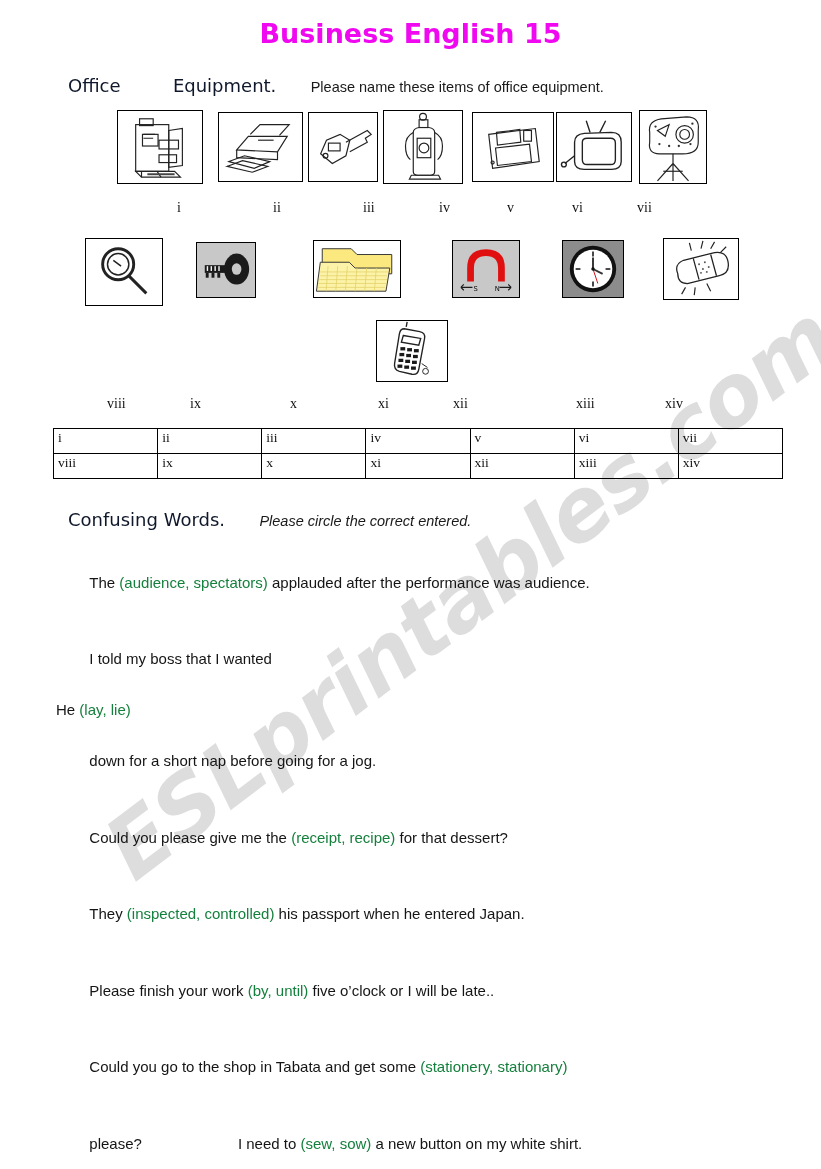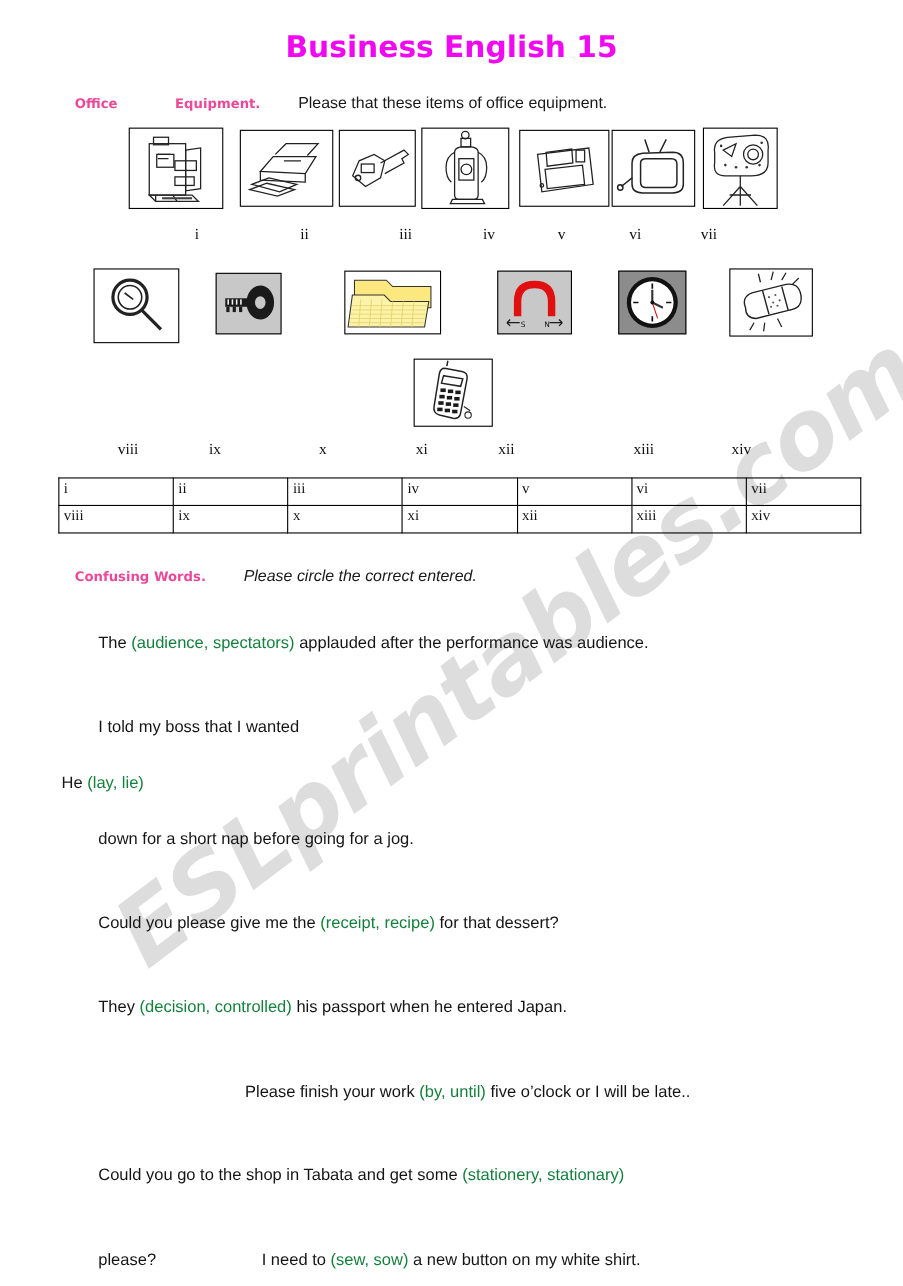--- a/index.html
+++ b/index.html
@@ -51,35 +51,35 @@
     z-index: 10;
   }
 
   
   .title {
     text-align: center;
     color: #f009f0;
     font-family: "DejaVu Sans", sans-serif;
     font-size: 27px;
     font-weight: bold;
-    padding-top: 28px;
+    padding-top: 18px;
     letter-spacing: 0px;
   }
 
   
   .section-head {
     margin: 26px 0 0 0;
     padding-left: 68px;
     font-size: 15px;
   }
   .sec-red {
-    color: #ec4899;
-    font-weight: bold;
+    color: #0f172a;
+    font-weight: normal;
     font-family: "DejaVu Sans", sans-serif;
-    font-size: 12px;
+    font-size: 18px;
   }
   .sec-gap { display: inline-block; width: 44px; }
   .sec-gap2 { display: inline-block; width: 26px; }
   .sec-note {
     color: #1a1a1a;
     font-size: 14.5px;
   }
   .sec-note.italic { font-style: italic; }
 
   
@@ -156,21 +156,21 @@
 
   <div class="content">
 
     <div class="title">Business English 15</div>
 
     <div class="section-head">
       <span class="sec-red">Office</span>
       <span class="sec-gap"></span>
       <span class="sec-red">Equipment.</span>
       <span class="sec-gap2"></span>
-      <span class="sec-note">Please that these items of office equipment.</span>
+      <span class="sec-note">Please name these items of office equipment.</span>
     </div>
 
     <div class="pic-row" style="margin-top:14px;height:82px;">
 
       <div class="pic-box" style="left:117px;top:0px;width:86px;height:74px;">
         <svg viewBox="0 0 86 74">
           <g fill="none" stroke="#222" stroke-width="1.2">
             <rect x="18" y="14" width="34" height="48"></rect>
             <rect x="22" y="8" width="14" height="7"></rect>
             <path d="M52 20 L66 18 L66 56 L52 58 Z"></path>
@@ -471,24 +471,24 @@
 
       <div class="cw-line">
         <span>down for a short nap before going for a jog.</span>
       </div>
 
       <div class="cw-line" style="text-indent:60px;">
         <span>Could you please give me the </span><span class="ch">(receipt, recipe)</span><span> for that dessert?</span>
       </div>
 
       <div class="cw-line" style="text-indent:60px;">
-        <span>They </span><span class="ch">(decision, controlled)</span><span> his passport when he entered Japan.</span>
-      </div>
-
-      <div class="cw-line" style="text-indent:110px;text-align:center;">
+        <span>They </span><span class="ch">(inspected, controlled)</span><span> his passport when he entered Japan.</span>
+      </div>
+
+      <div class="cw-line" style="text-indent:110px;">
         <span>Please finish your work </span><span class="ch">(by, until)</span><span> five o’clock or I will be late..</span>
       </div>
 
       <div class="cw-line" style="text-indent:2px;">
         <span>Could you go to the shop in Tabata and get some </span><span class="ch">(stationery, stationary)</span>
       </div>
 
       <div class="cw-line">
         <span>please?</span><span style="display:inline-block;width:96px;"></span><span>I need to </span><span class="ch">(sew, sow)</span><span> a new button on my white shirt.</span>
       </div>

